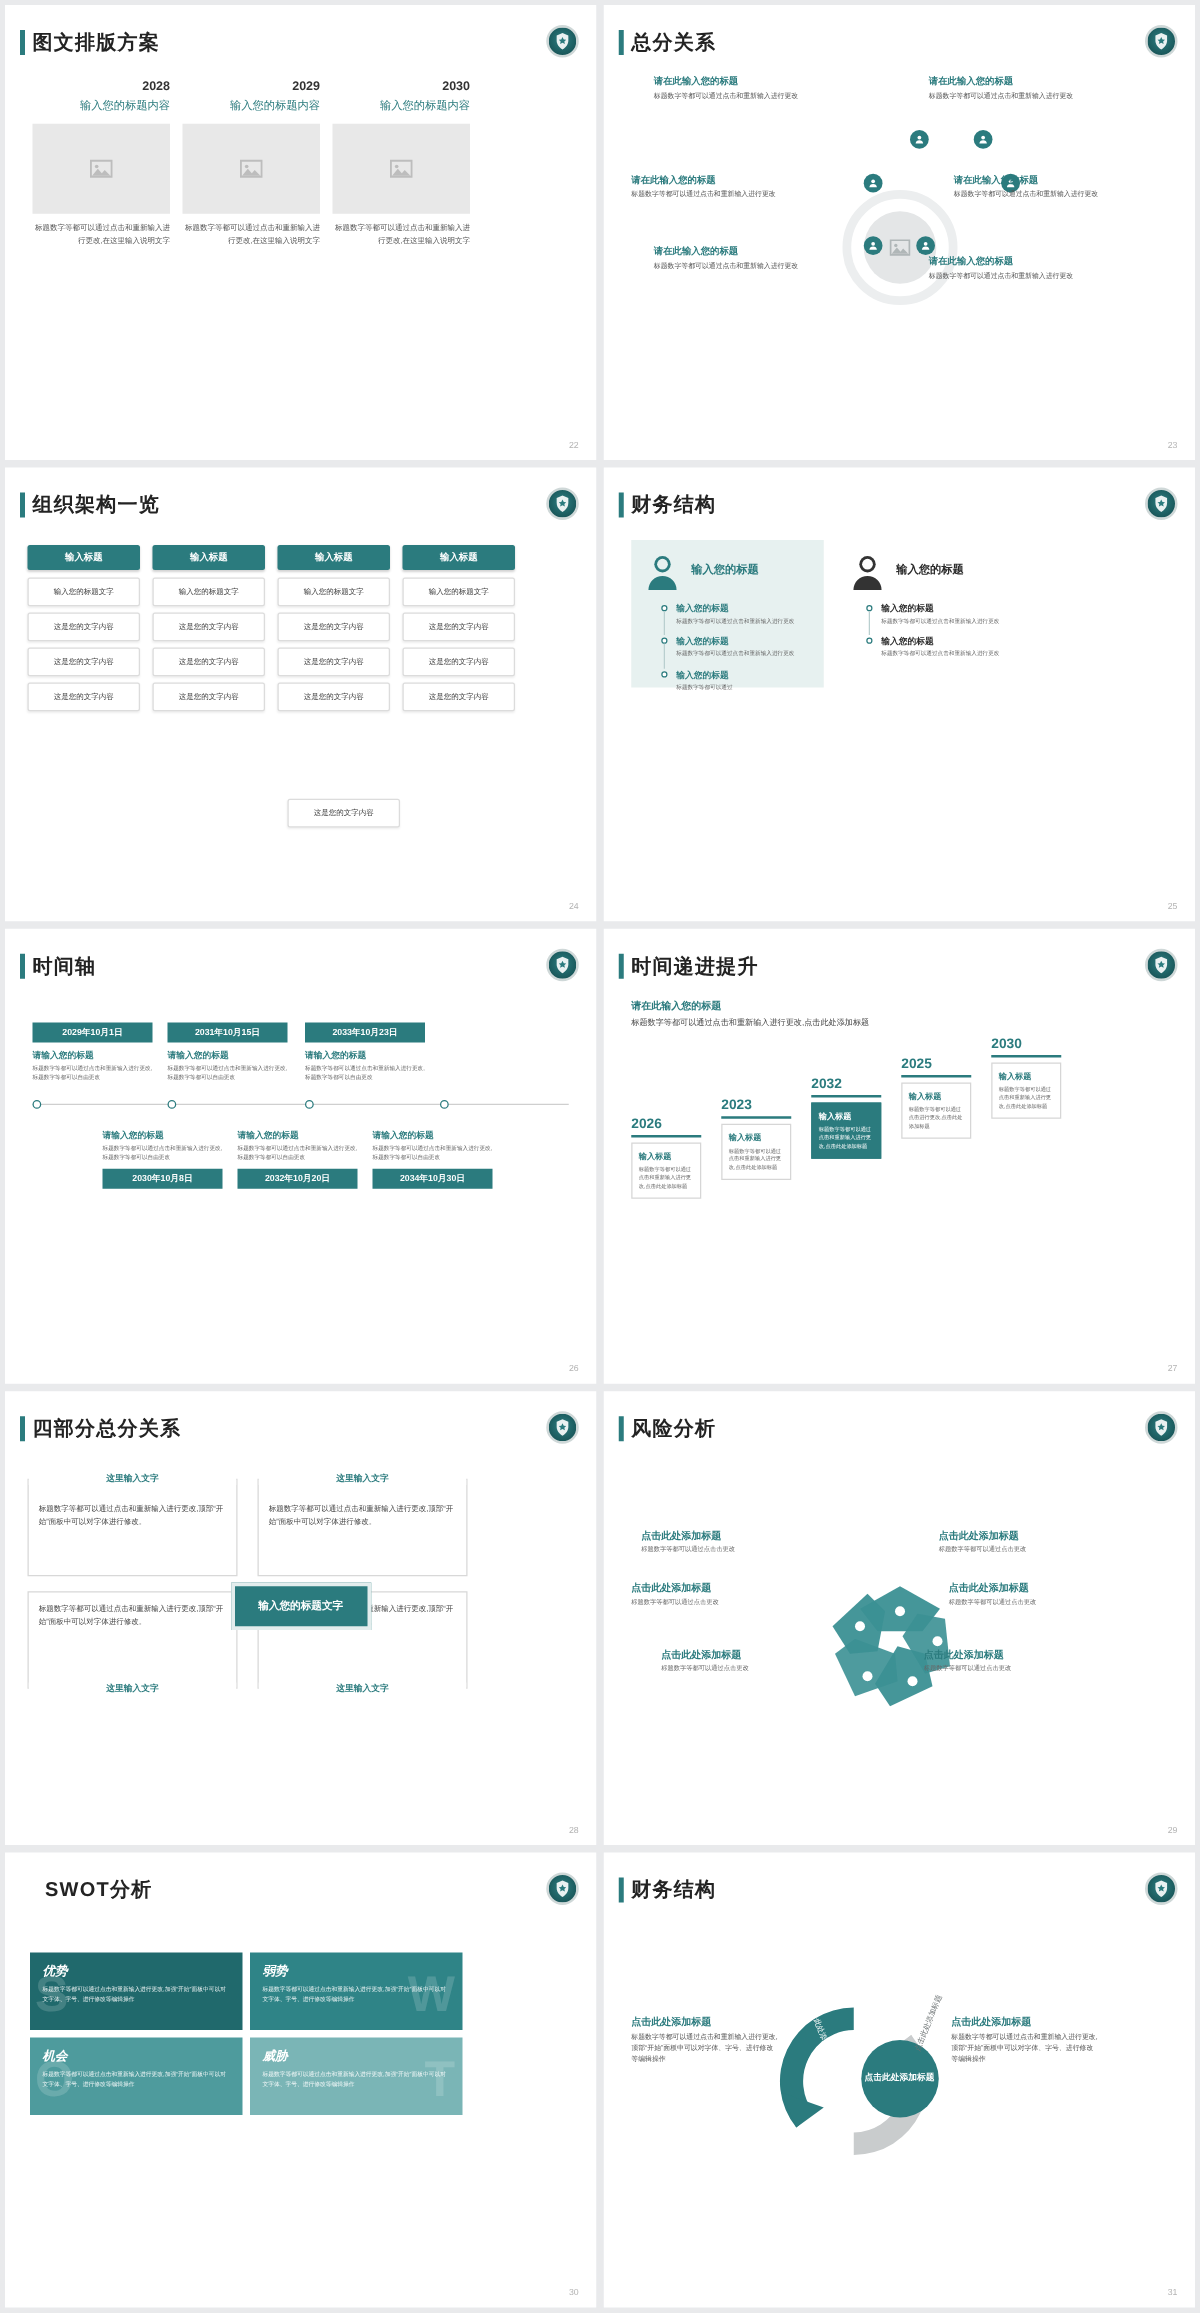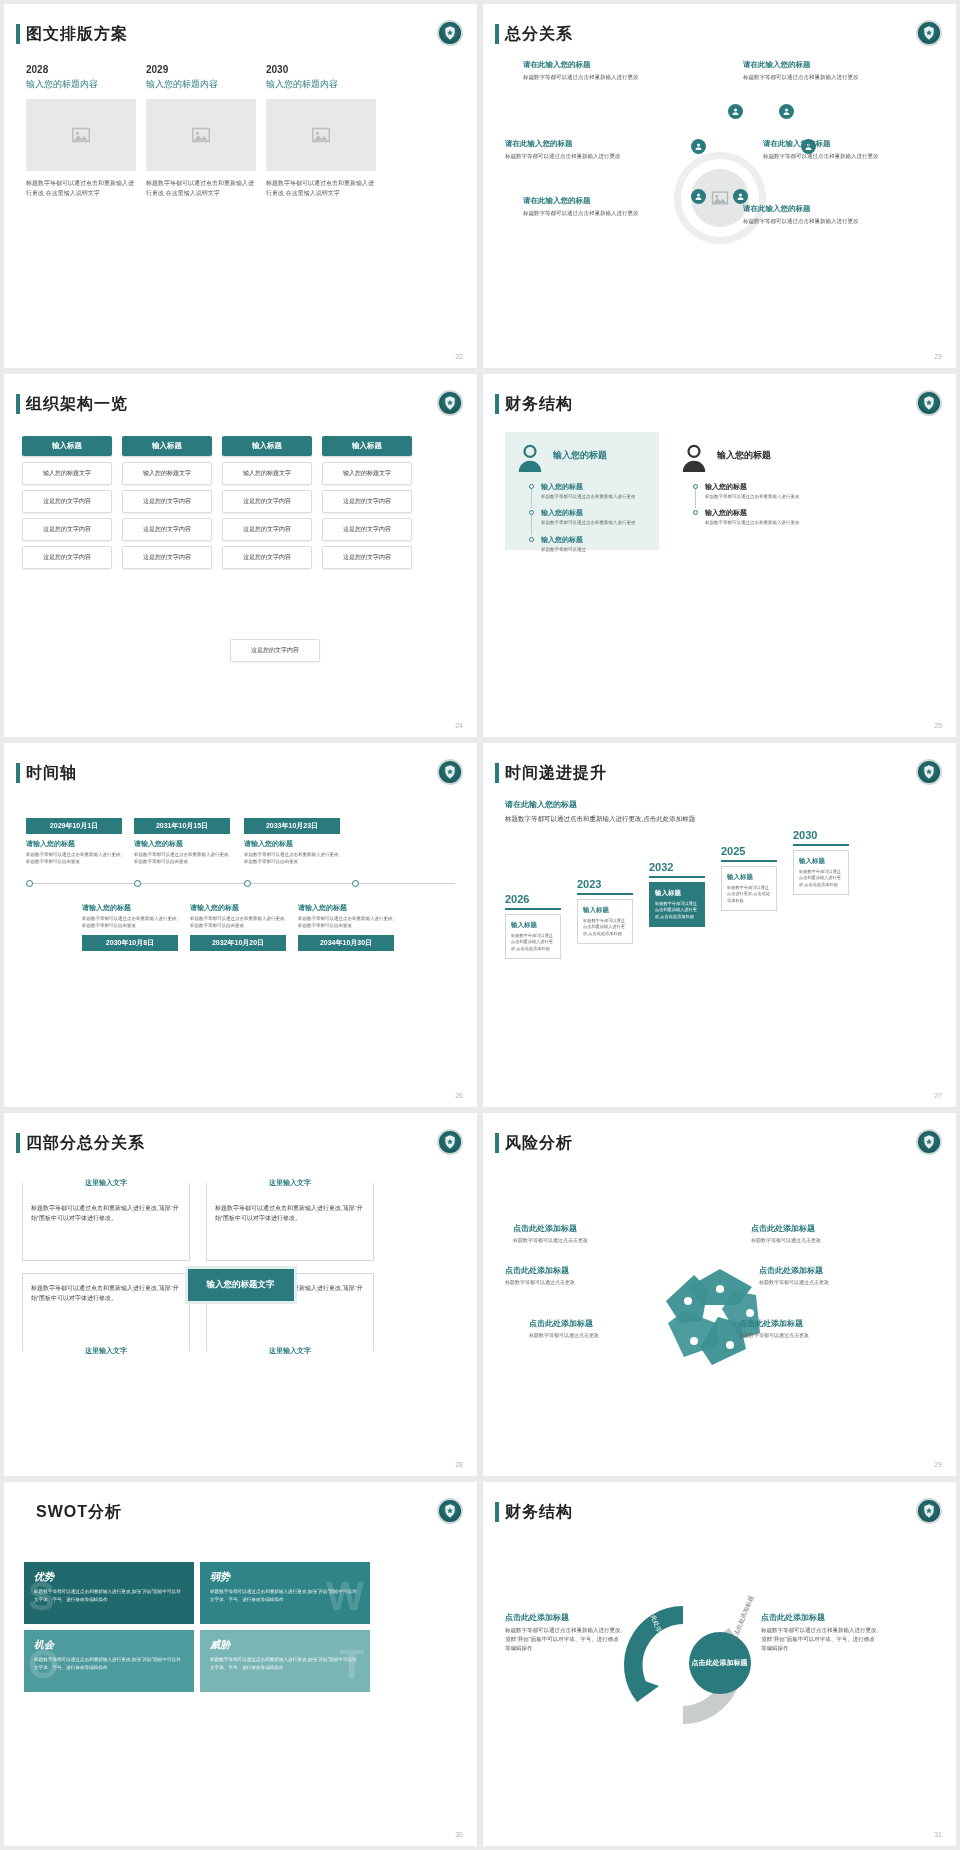--- a/index.html
+++ b/index.html
@@ -53,21 +53,21 @@
     background:radial-gradient(circle at 50% 45%,#2f7f82 0%,#1e6164 55%,#14484b 100%);
     border:2px solid #cfd8d8;
     box-sizing:border-box;
     display:flex;align-items:center;justify-content:center;
   }
   .logo svg{width:16px;height:16px;}
   .teal{color:#2b7b7e;}
 
   
   .s22-cols{position:absolute;left:22px;top:60px;display:flex;gap:10px;}
-  .s22-col{width:110px;}
+  .s22-col{width:110px;text-align:right;}
   .s22-year{font-size:10px;font-weight:bold;color:#333;margin-bottom:3px;}
   .s22-sub{font-size:9px;color:#2b7b7e;margin-bottom:8px;}
   .s22-img{width:110px;height:72px;background:#e8e8e8;display:flex;align-items:center;justify-content:center;}
   .s22-img svg{width:22px;height:22px;opacity:.45;}
   .s22-txt{margin-top:8px;font-size:6px;line-height:1.6;color:#555;}
 
   
   .s23 .lbl{position:absolute;width:120px;}
   .s23 .lbl .h{font-size:7.5px;font-weight:bold;color:#2b7b7e;margin-bottom:3px;}
   .s23 .lbl .b{font-size:5.5px;line-height:1.55;color:#555;}

